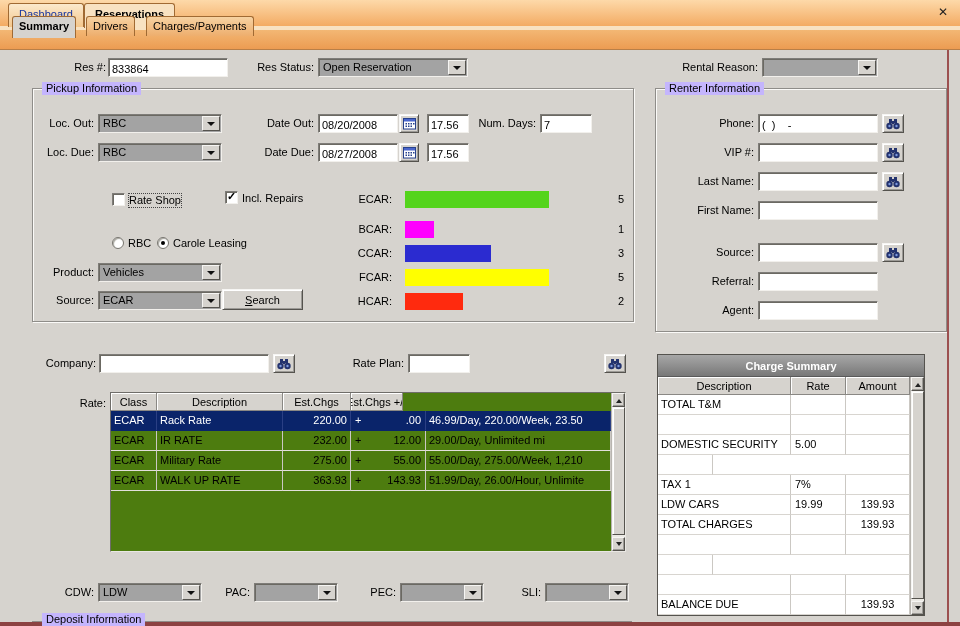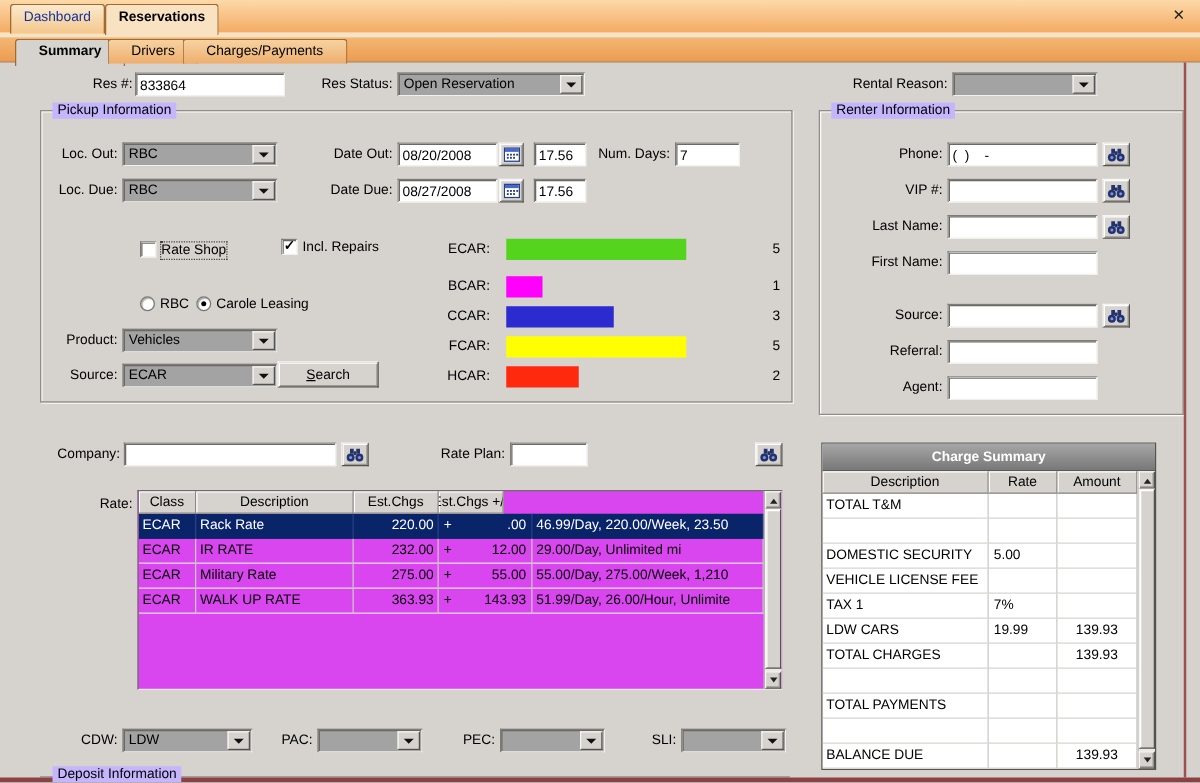--- a/index.html
+++ b/index.html
@@ -5,21 +5,21 @@
   html,body{margin:0;padding:0}
   body{background:#8f8f8f;font-family:"Liberation Sans",sans-serif}
   #app{position:relative;width:960px;height:626px;background:#d6d3ce;overflow:hidden;font-size:11px;color:#000}
   .panel{position:absolute;left:0;top:50px;width:960px;height:576px;background:#d6d3ce}
   .strip1{position:absolute;left:0;top:0;width:960px;height:26px;background:linear-gradient(#fdd9a9,#f3ab63)}
   .band{position:absolute;left:0;top:26px;width:960px;height:4px;background:#f8e2c2}
   .strip2{position:absolute;left:0;top:30px;width:960px;height:20px;background:linear-gradient(#f3b774,#ec9c52);border-bottom:1px solid #b87f48;box-sizing:border-box}
   .mtab{position:absolute;top:3px;height:23px;line-height:21px;padding:0 10px;border:1px solid #a06a33;border-bottom:none;border-radius:3px 3px 0 0;background:linear-gradient(#fbe9cd,#f4c78c);cursor:default;white-space:nowrap}
   .mtab.active{background:#f8e2c2;font-weight:bold;height:24px}
   .navy{color:#14339e}
-  .stab{position:absolute;top:31px;height:19px;line-height:18px;padding:0 18px;border:1px solid #a06a33;border-bottom:none;border-radius:3px 3px 0 0;background:linear-gradient(#f6d2a2,#eeae6d);cursor:default;white-space:nowrap}
+  .stab{position:absolute;top:16px;height:19px;line-height:18px;padding:0 6px;border:1px solid #a06a33;border-bottom:none;border-radius:3px 3px 0 0;background:linear-gradient(#f6d2a2,#eeae6d);cursor:default;white-space:nowrap}
   .stab.active{background:#d6d3ce;font-weight:bold;height:21px}
   .close{position:absolute;left:934px;top:4px;width:18px;height:17px;text-align:center;line-height:17px;font-size:12px;color:#222;cursor:default}
   .lbl{position:absolute;text-align:right;line-height:13px;white-space:nowrap}
   .lbl-left{position:absolute;text-align:left;line-height:13px;white-space:nowrap}
   .field{position:absolute;height:19px;background:#fff;border:1px solid;border-color:#7e7c78 #f2f0ec #f2f0ec #7e7c78;box-shadow:inset 1px 1px 0 #6b6962;padding:2px 3px 0;font:11px "Liberation Sans",sans-serif;box-sizing:border-box;color:#000;outline:none}
   .combo{position:absolute;height:19px;background:#a3a3a3;border:1px solid;border-color:#7e7c78 #f2f0ec #f2f0ec #7e7c78;box-shadow:inset 1px 1px 0 #6b6962;box-sizing:border-box}
   .combo-val{position:absolute;left:4px;top:2px;white-space:nowrap;overflow:hidden;right:18px}
   .combo-btn{position:absolute;top:1px;right:1px;width:16px;bottom:1px;background:#d6d3ce;border:1px solid;border-color:#f6f5f3 #55534e #55534e #f6f5f3;display:flex;align-items:center;justify-content:center}
   .arr-down{width:0;height:0;border:4px solid transparent;border-top:4px solid #111;margin-top:4px}
   .tool-btn{position:absolute;width:22px;height:19px;background:#d6d3ce;border:1px solid;border-color:#f6f5f3 #55534e #55534e #f6f5f3;box-shadow:inset 1px 1px 0 #fff,inset -1px -1px 0 #9c9a96;display:flex;align-items:center;justify-content:center;box-sizing:border-box;cursor:default}
@@ -32,21 +32,21 @@
   .radio.on::after{content:"";position:absolute;left:3px;top:3px;width:4px;height:4px;border-radius:50%;background:#000}
   .groupbox{position:absolute;border:1px solid #8f8d89;box-shadow:inset 1px 1px 0 #fbfaf8,1px 1px 0 #fbfaf8}
   .group-title{position:absolute;background:#c4b5fd;padding:0 4px;line-height:13px;white-space:nowrap}
   .focus-dotted{outline:1px dotted #444}
   .bar-row{position:absolute;left:340px;width:292px;height:18px}
   .bar-label{position:absolute;left:0;top:2px;width:52px;text-align:right}
   .bar-label::after{content:":"}
   .bar-track{position:absolute;left:65px;top:0;width:144px;height:17px}
   .bar{height:100%}
   .bar-count{position:absolute;left:278px;top:2px}
-  .grid{position:absolute;background:#d946ef;border:1px solid;border-color:#6f6d69 #e9e7e3 #e9e7e3 #6f6d69;box-sizing:border-box}
+  .grid{position:absolute;background:#4d7c0f;border:1px solid;border-color:#6f6d69 #e9e7e3 #e9e7e3 #6f6d69;box-sizing:border-box}
   .grid-inner{position:absolute;left:0;top:0;right:14px;bottom:0;overflow:hidden}
   .grid-head{display:flex;height:18px}
   .gh{background:#d6d3ce;border-right:1px solid #8a8884;border-bottom:1px solid #8a8884;box-shadow:inset 1px 1px 0 #fff;display:flex;align-items:center;justify-content:center;box-sizing:border-box;overflow:hidden;white-space:nowrap}
   .grid-row{display:flex;height:20px}
   .gc{border-right:1px solid #cbc8c3;border-bottom:1px solid #e2dfda;line-height:19px;padding:0 3px;white-space:nowrap;overflow:hidden;box-sizing:border-box}
   .grid-row.selected{background:#0a246a;color:#fff}
   .grid-row.selected .gc{border-right-color:#2a3f84;border-bottom-color:#0a246a}
   .num{text-align:right}
   .delta{display:flex;justify-content:space-between;padding:0 4px}
   .vscroll{position:absolute;top:0;right:0;bottom:0;width:14px;background:#eceae5;border-left:1px solid #b8b5b0;box-sizing:border-box}
@@ -392,21 +392,20 @@
             <div class="csc d"></div>
             <div class="csc r"></div>
             <div class="csc a"></div>
           </div>
         <div class="cs-row">
             <div class="csc d">DOMESTIC SECURITY</div>
             <div class="csc r">5.00</div>
             <div class="csc a"></div>
           </div>
         <div class="cs-row">
-            <div class="csc d">VEHICLE LICENSE FEE</div>
             <div class="csc r"></div>
             <div class="csc a"></div>
           </div>
         <div class="cs-row">
             <div class="csc d">TAX 1</div>
             <div class="csc r">7%</div>
             <div class="csc a"></div>
           </div>
         <div class="cs-row">
             <div class="csc d">LDW CARS</div>
@@ -417,21 +416,20 @@
             <div class="csc d">TOTAL CHARGES</div>
             <div class="csc r"></div>
             <div class="csc a">139.93</div>
           </div>
         <div class="cs-row">
             <div class="csc d"></div>
             <div class="csc r"></div>
             <div class="csc a"></div>
           </div>
         <div class="cs-row">
-            <div class="csc d">TOTAL PAYMENTS</div>
             <div class="csc r"></div>
             <div class="csc a"></div>
           </div>
         <div class="cs-row">
             <div class="csc d"></div>
             <div class="csc r"></div>
             <div class="csc a"></div>
           </div>
         <div class="cs-row">
             <div class="csc d">BALANCE DUE</div>

